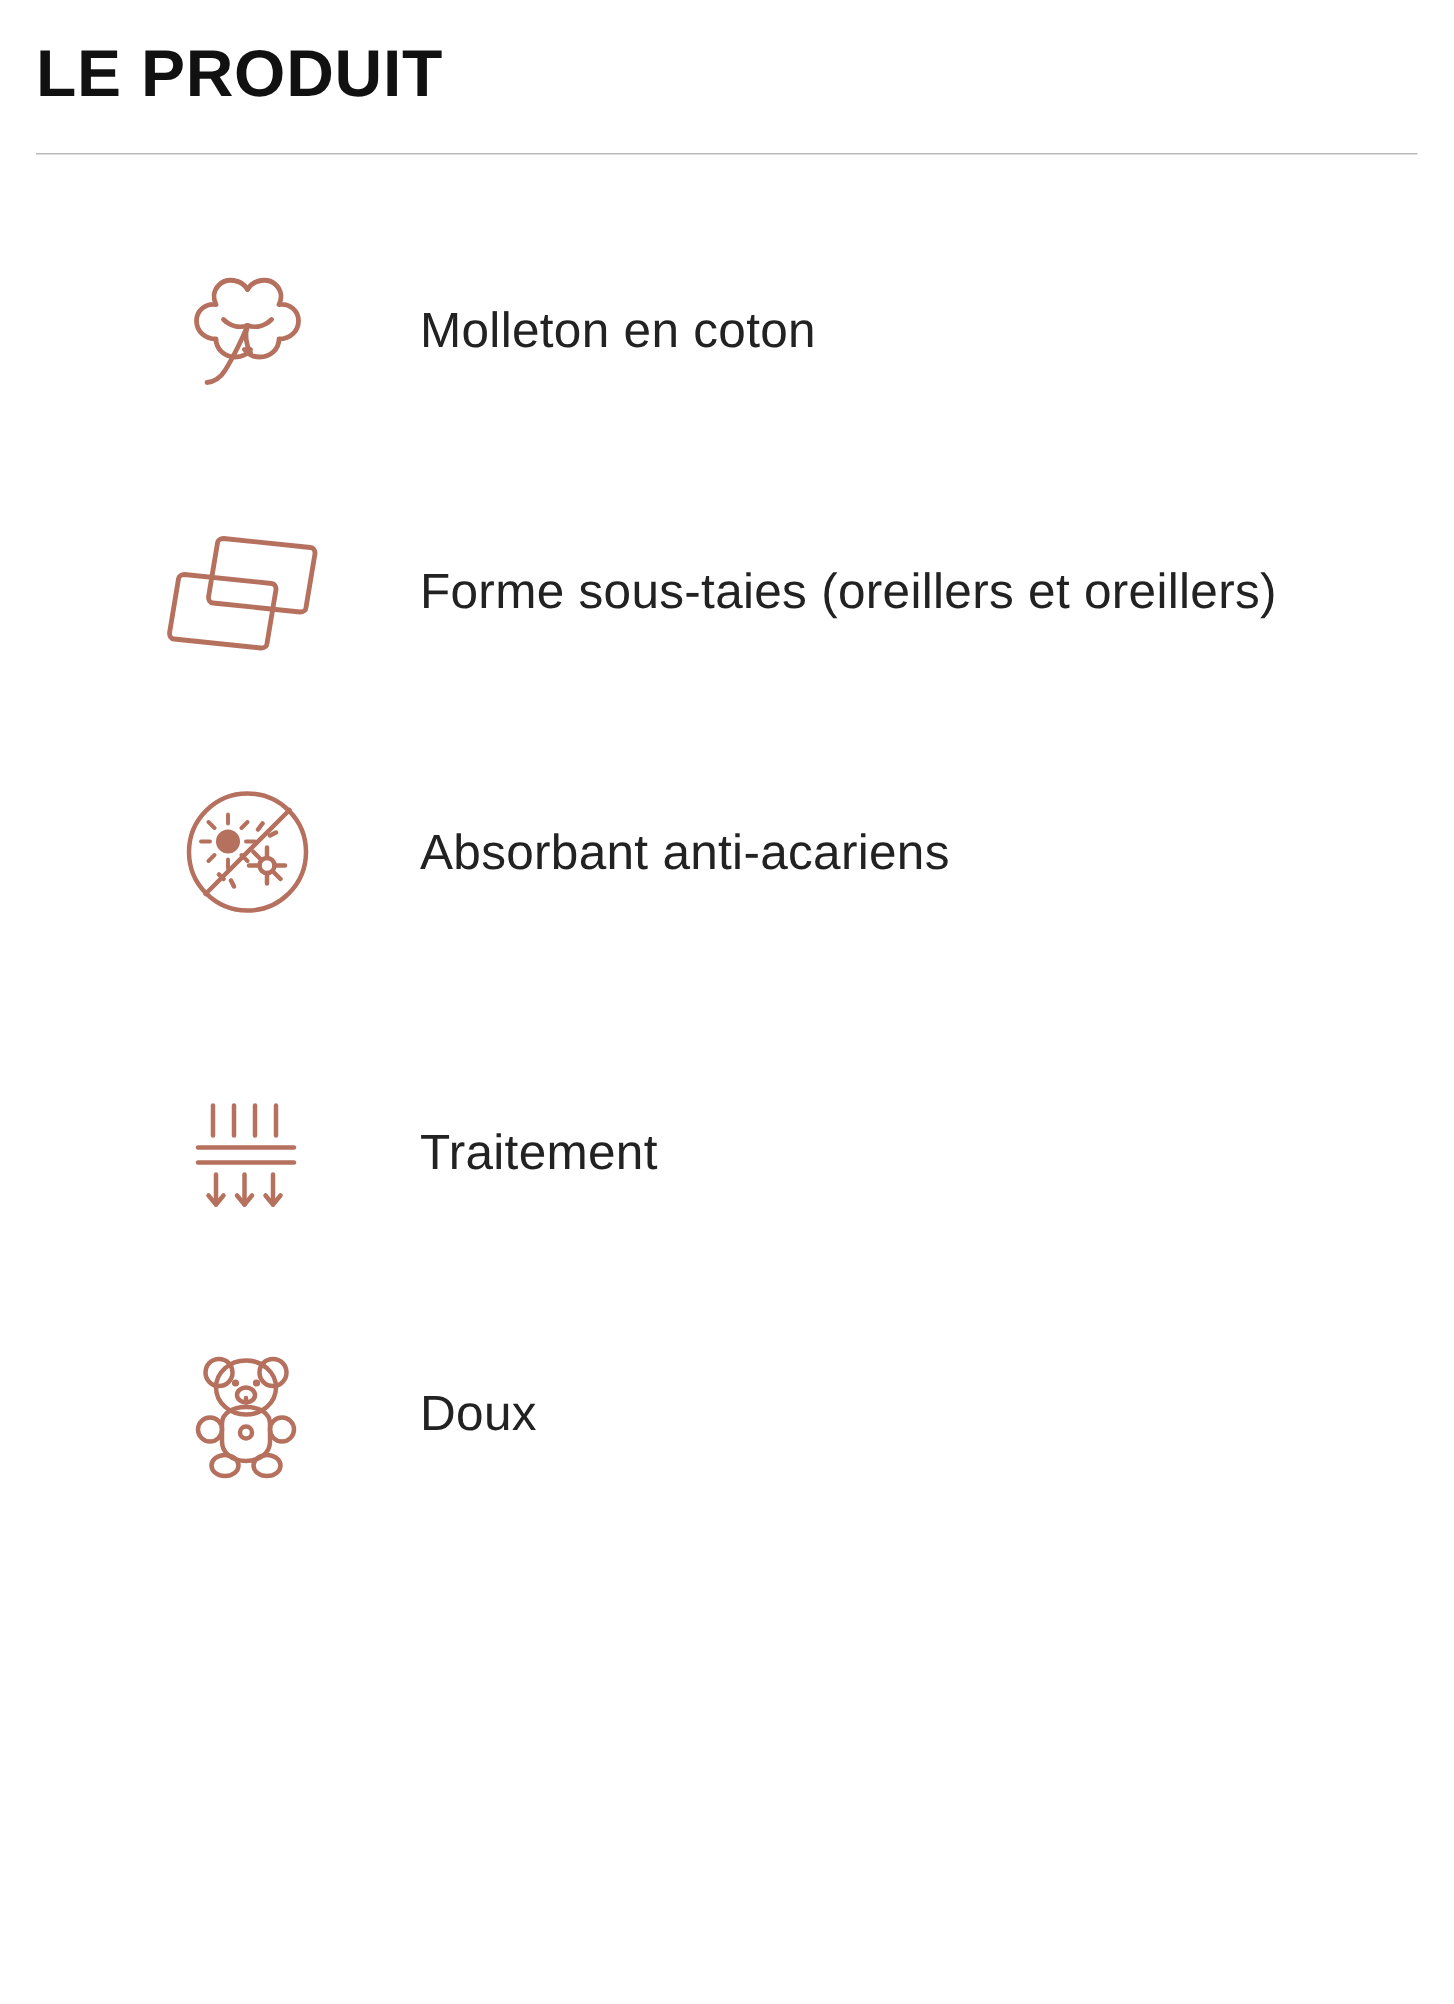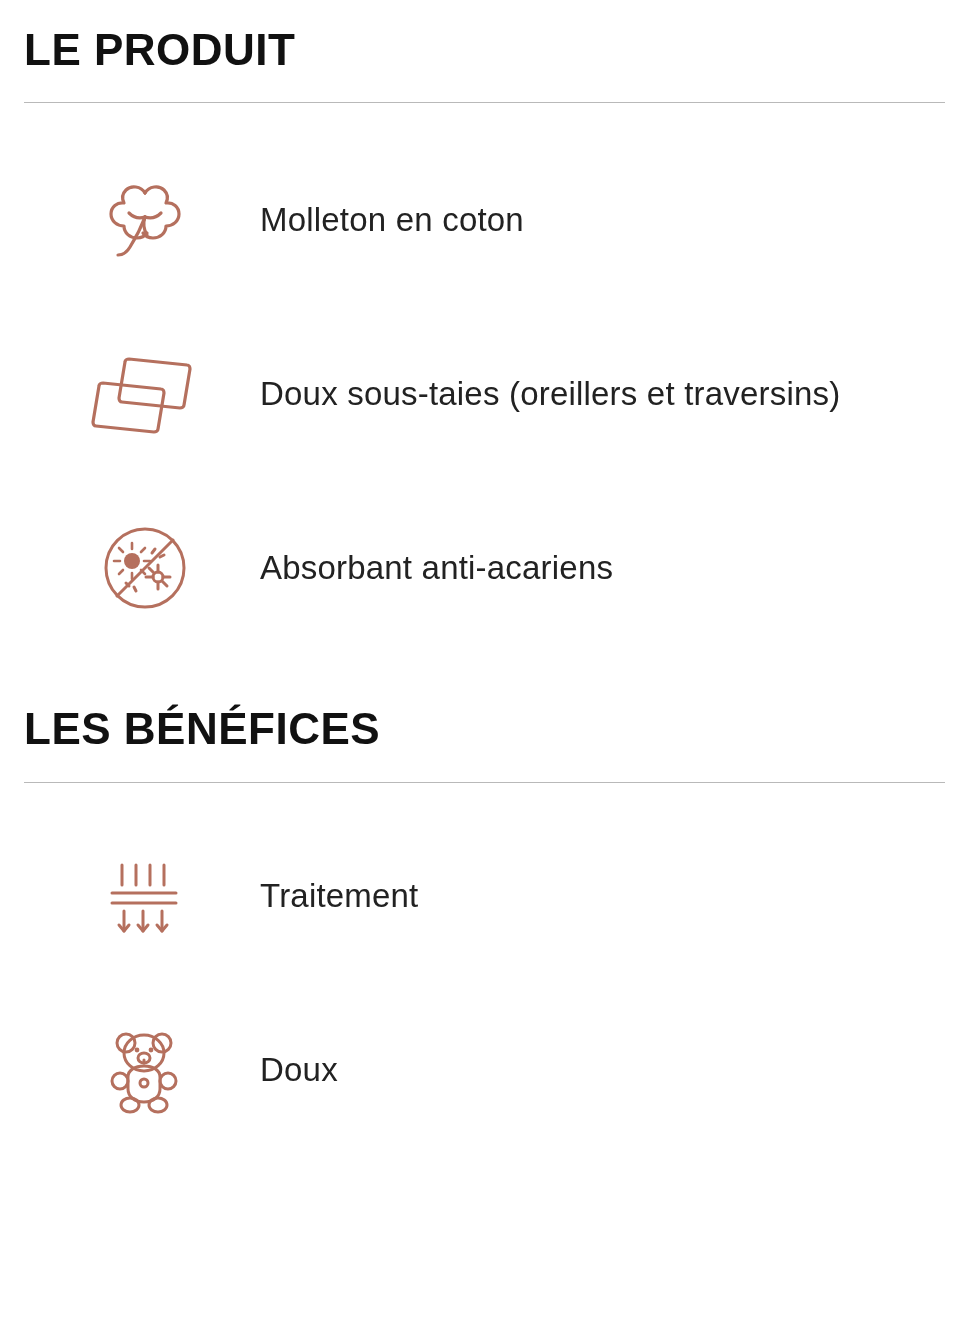--- a/index.html
+++ b/index.html
@@ -39,21 +39,21 @@
   }
   .feature-list {
     margin: 0;
     padding: 0;
     list-style: none;
   }
   .feature-row {
     display: flex;
     align-items: center;
     height: 174px;
-    padding-left: 80px;
+    padding-left: 100px;
   }
   .feature-icon {
     width: 130px;
     min-width: 130px;
     height: 110px;
     display: flex;
     align-items: center;
     justify-content: center;
   }
   .feature-icon svg {
@@ -100,21 +100,21 @@
         <span class="feature-label">Molleton en coton</span>
       </li>
 
       <li class="feature-row">
         <span class="feature-icon">
           <svg width="125" height="110" viewBox="0 0 125 110" fill="none" stroke="#b5705e" stroke-width="3.2" stroke-linecap="round" stroke-linejoin="round">
             <path d="M46 20 L104 26 C106 26 107 28 107 30 L101 66 C101 68 99 69 97 69 L39 63 C37 63 36 61 36 59 L42 23 C42 21 44 20 46 20 Z"></path>
             <path d="M20 44 L78 50 C80 50 81 52 81 54 L75 90 C75 92 73 93 71 93 L13 87 C11 87 10 85 10 83 L16 47 C16 45 18 44 20 44 Z"></path>
           </svg>
         </span>
-        <span class="feature-label">Doux sous-taies (oreillers et traversins)</span>
+        <span class="feature-label">Forme sous-taies (oreillers et oreillers)</span>
       </li>
 
       <li class="feature-row">
         <span class="feature-icon">
           <svg width="110" height="110" viewBox="0 0 110 110" fill="none" stroke="#b5705e" stroke-width="3" stroke-linecap="round" stroke-linejoin="round">
             <circle cx="55" cy="55" r="39"></circle>
             <line x1="27" y1="83" x2="83" y2="27"></line>
             <circle cx="42" cy="48" r="8" fill="#b5705e" stroke="none"></circle>
             <path d="M42 36v-6M42 60v6M30 48h-6M54 48h6M33 39l-4-4M51 57l4 4M33 57l-4 4M51 39l4-4" stroke-width="2.6"></path>
             <circle cx="68" cy="64" r="5"></circle>
@@ -122,24 +122,20 @@
             <path d="M36 70l3 3M44 74l2 4M62 40l3-4M70 44l4-2"></path>
           </svg>
         </span>
         <span class="feature-label">Absorbant anti-acariens</span>
       </li>
 
     </ul>
   </section>
 
   <section class="section">
-    <div id="benefits-title-block">
-      <h2 class="section-title">LES BÉNÉFICES</h2>
-      <div class="section-rule"></div>
-    </div>
 
     <ul class="feature-list" id="benefits-list">
 
       <li class="feature-row">
         <span class="feature-icon">
           <svg width="110" height="110" viewBox="0 0 110 110" fill="none" stroke="#b5705e" stroke-width="3" stroke-linecap="round" stroke-linejoin="round">
             <line x1="32" y1="24" x2="32" y2="44"></line>
             <line x1="46" y1="24" x2="46" y2="44"></line>
             <line x1="60" y1="24" x2="60" y2="44"></line>
             <line x1="74" y1="24" x2="74" y2="44"></line>

